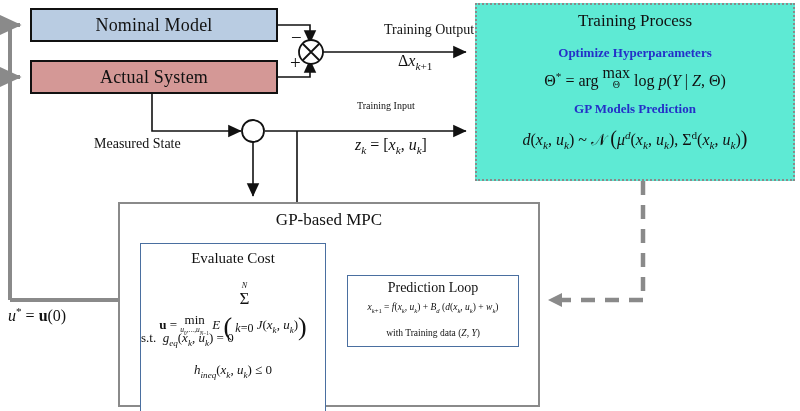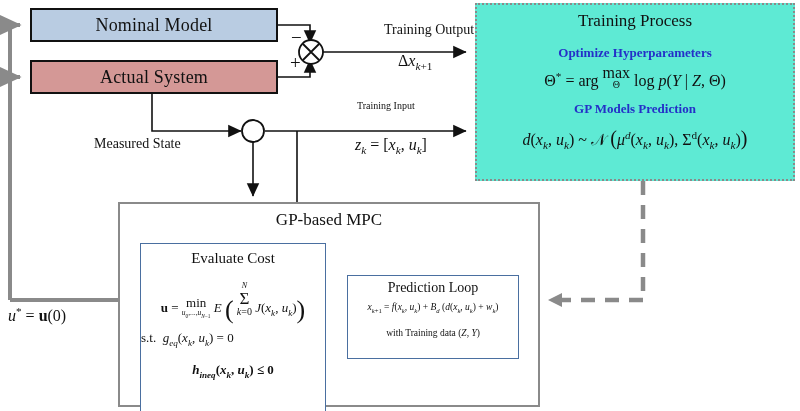--- a/index.html
+++ b/index.html
@@ -25,23 +25,23 @@
   #tp-sub2{top:96px;}
   #tp-eq2{top:122px;}
 
   #mpc-box{left:118px;top:202px;width:422px;height:205px;border:2px solid #8a8a8a;background:#fff;}
   #mpc-title{position:absolute;left:0;right:0;top:6px;text-align:center;font-size:17px;}
 
   #evaluate-cost{left:140px;top:243px;width:186px;height:186px;border:1.5px solid #4a6fa0;background:#fff;}
   #ec-title{position:absolute;left:0;right:0;top:6px;text-align:center;font-size:15px;}
   #ec-eq1{position:absolute;left:0;right:0;top:38px;text-align:center;font-size:13px;}
   #ec-eq2{position:absolute;left:0;right:0;top:86px;text-align:left;font-size:13px;}
-  #ec-eq3{position:absolute;left:0;right:0;top:118px;text-align:center;font-size:13px;font-weight:bold;}
+  #ec-eq3{position:absolute;left:0;right:0;top:118px;text-align:center;font-size:13px;}
 
-  #prediction-loop{left:347px;top:275px;width:172px;height:84px;border:1.5px solid #4a6fa0;background:#fff;}
+  #prediction-loop{left:347px;top:275px;width:172px;height:72px;border:1.5px solid #4a6fa0;background:#fff;}
   #pl-title{position:absolute;left:0;right:0;top:4px;text-align:center;font-size:14px;}
   #pl-eq1{position:absolute;left:0;right:0;top:26px;text-align:center;font-size:9.5px;}
   #pl-eq2{position:absolute;left:0;right:0;top:52px;text-align:center;font-size:9.5px;}
 
   .freelabel{position:absolute;font-size:13px;white-space:nowrap;}
   #lbl-training-output{left:384px;top:22px;font-size:14px;}
   #lbl-delta-x{left:398px;top:52px;font-size:16px;}
   #lbl-training-input{left:357px;top:100px;font-size:10px;}
   #lbl-zk{left:355px;top:136px;font-size:16px;}
   #lbl-measured-state{left:94px;top:136px;font-size:14px;}
@@ -139,21 +139,21 @@
     <div id="ec-eq1">
       <span class="mathbf">u</span> =
       <span style="display:inline-block;text-align:center;line-height:1;vertical-align:-3px;">
         <span style="display:block;">min</span>
         <span style="display:block;font-size:7.5px;"><i>u</i><sub>0</sub>,...,<i>u<sub>N</sub></i><sub>−1</sub></span>
       </span>
       <i>E</i> <span style="font-size:26px;vertical-align:-6px;">(</span>
       <span style="display:inline-block;text-align:center;line-height:1;vertical-align:-3px;">
         <span style="display:block;font-size:8px;"><i>N</i></span>
         <span style="display:block;font-size:17px;">Σ</span>
-        <span style="display:block;font-size:10px;"><i>k</i>=0</span>
+        <span style="display:block;font-size:12px;margin-top:15px;"><i>k</i>=0</span>
       </span>
       <i>J</i>(<i>x<sub>k</sub></i>, <i>u<sub>k</sub></i>)<span style="font-size:26px;vertical-align:-6px;">)</span>
     </div>
     <div id="ec-eq2">
       s.t.&nbsp; <i>g<sub>eq</sub></i>(<i>x<sub>k</sub></i>, <i>u<sub>k</sub></i>) = 0
     </div>
     <div id="ec-eq3">
       <i>h<sub>ineq</sub></i>(<i>x<sub>k</sub></i>, <i>u<sub>k</sub></i>) ≤ 0
     </div>
   </div>

